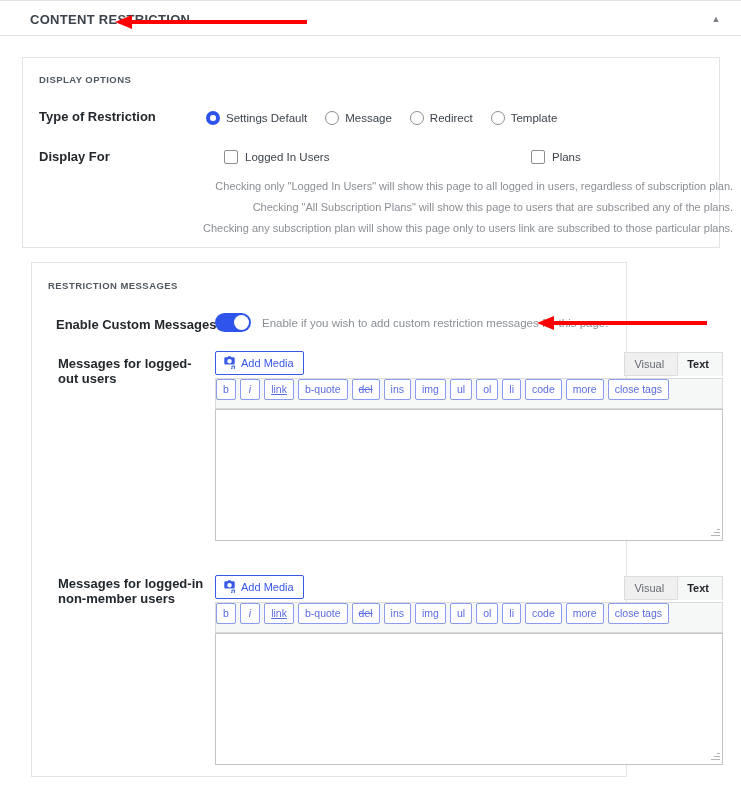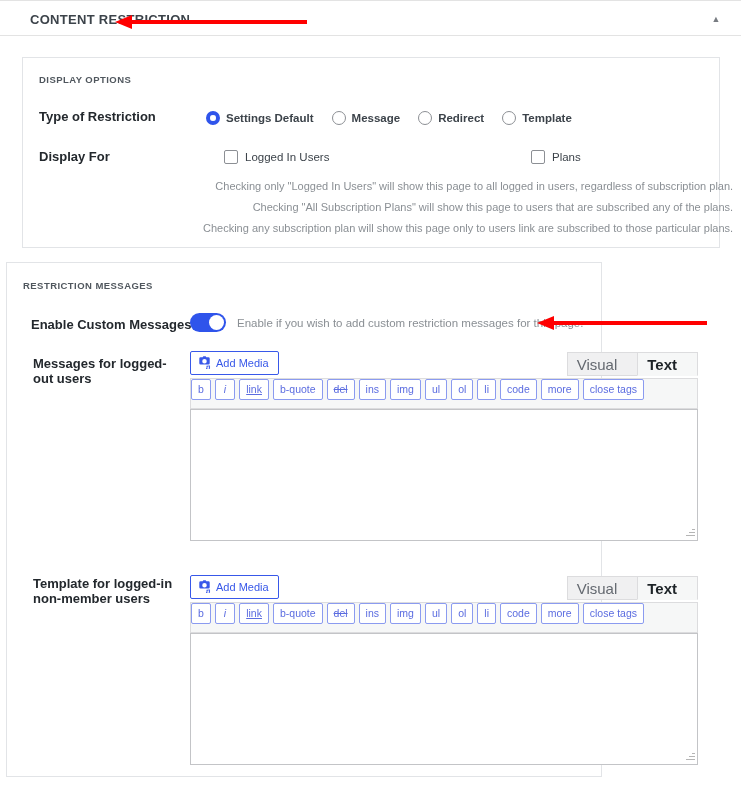--- a/index.html
+++ b/index.html
@@ -53,42 +53,42 @@
   }
 
   
   .card {
     position: absolute;
     background: #ffffff;
     border: 1px solid #e2e4e7;
     box-sizing: border-box;
   }
   #card-display   { left: 22px; top: 57px;  width: 698px; height: 191px; text-align: right; }
-  #card-messages  { left: 6px; top: 262px; width: 596px; height: 515px; }
+  #card-messages  { left: 31px; top: 262px; width: 596px; height: 515px; }
 
   .card-legend {
     position: absolute;
     font-size: 9.5px;
     letter-spacing: 0.45px;
     font-weight: 600;
     color: #50575e;
     text-transform: uppercase;
   }
 
   
   .field-label {
     position: absolute;
     font-size: 13px;
     font-weight: bold;
     color: #23282d;
     line-height: 15px;
   }
 
   
-  .radio-group { position: absolute; font-weight: bold; }
+  .radio-group { position: absolute; }
   .radio-opt {
     position: relative;
     display: inline-block;
     margin-right: 18px;
     white-space: nowrap;
     cursor: pointer;
     vertical-align: middle;
   }
   .radio-dot {
     display: inline-block;
@@ -205,22 +205,22 @@
   }
 
   .editor-tabs {
     position: absolute;
     right: 0;
     top: 1px;
     height: 24px;
   }
   .ed-tab {
     display: inline-block;
-    font-size: 15px;
-    padding: 5px 20px 4px 9px;
+    font-size: 11px;
+    padding: 5px 13px 4px 9px;
     border: 1px solid #dcdcde;
     background: #f0f0f1;
     color: #646970;
     margin-left: -1px;
     cursor: pointer;
     line-height: 13px;
     vertical-align: bottom;
   }
   .ed-tab.active {
     background: #f6f7f7;
@@ -349,21 +349,21 @@
         <div class="editor-box" style="top: 27px; height: 31px;"><span class="qt-btn">b</span><span class="qt-btn it">i</span><span class="qt-btn lk">link</span><span class="qt-btn">b-quote</span><span class="qt-btn dl">del</span><span class="qt-btn">ins</span><span class="qt-btn">img</span><span class="qt-btn">ul</span><span class="qt-btn">ol</span><span class="qt-btn">li</span><span class="qt-btn">code</span><span class="qt-btn">more</span><span class="qt-btn">close tags</span></div>
         <div class="editor-area" style="top: 58px; height: 132px;">
           <div class="resize-grip">
             <i class="g1"></i>
             <i class="g2"></i>
             <i class="g3"></i>
           </div>
         </div>
       </div>
 
-    <div class="field-label" style="left:26px; top:313px; width:150px;">Template for logged-in non-member users</div>
+    <div class="field-label" style="left:26px; top:313px; width:150px;">Messages for logged-in non-member users</div>
 
     <div class="editor-wrap" id="editor-1" style="left:183px; top:312px; height:206px;">
         <div class="media-buttons"><span class="add-media-btn"><svg width="13" height="13" viewBox="0 0 20 20" class="media-icon">
               <path fill="#3858e9" d="M16 2h-3.2l-1-1.6H8.2l-1 1.6H4a2 2 0 0 0-2 2v7a2 2 0 0 0 2 2h12a2 2 0 0 0 2-2V4a2 2 0 0 0-2-2zM10 11.5A3.5 3.5 0 1 1 13.5 8 3.5 3.5 0 0 1 10 11.5zM18.5 14.5v4.2a1.1 1.1 0 1 1-1.4-1.05V15.8l-2.6.55v3.1a1.1 1.1 0 1 1-1.4-1.05v-3.4z"></path>
             </svg><span>Add Media</span></span></div>
         <div class="editor-tabs"><span class="ed-tab">Visual</span><span class="ed-tab active">Text</span></div>
         <div class="editor-box" style="top: 27px; height: 31px;"><span class="qt-btn">b</span><span class="qt-btn it">i</span><span class="qt-btn lk">link</span><span class="qt-btn">b-quote</span><span class="qt-btn dl">del</span><span class="qt-btn">ins</span><span class="qt-btn">img</span><span class="qt-btn">ul</span><span class="qt-btn">ol</span><span class="qt-btn">li</span><span class="qt-btn">code</span><span class="qt-btn">more</span><span class="qt-btn">close tags</span></div>
         <div class="editor-area" style="top: 58px; height: 132px;">
           <div class="resize-grip">
             <i class="g1"></i>

